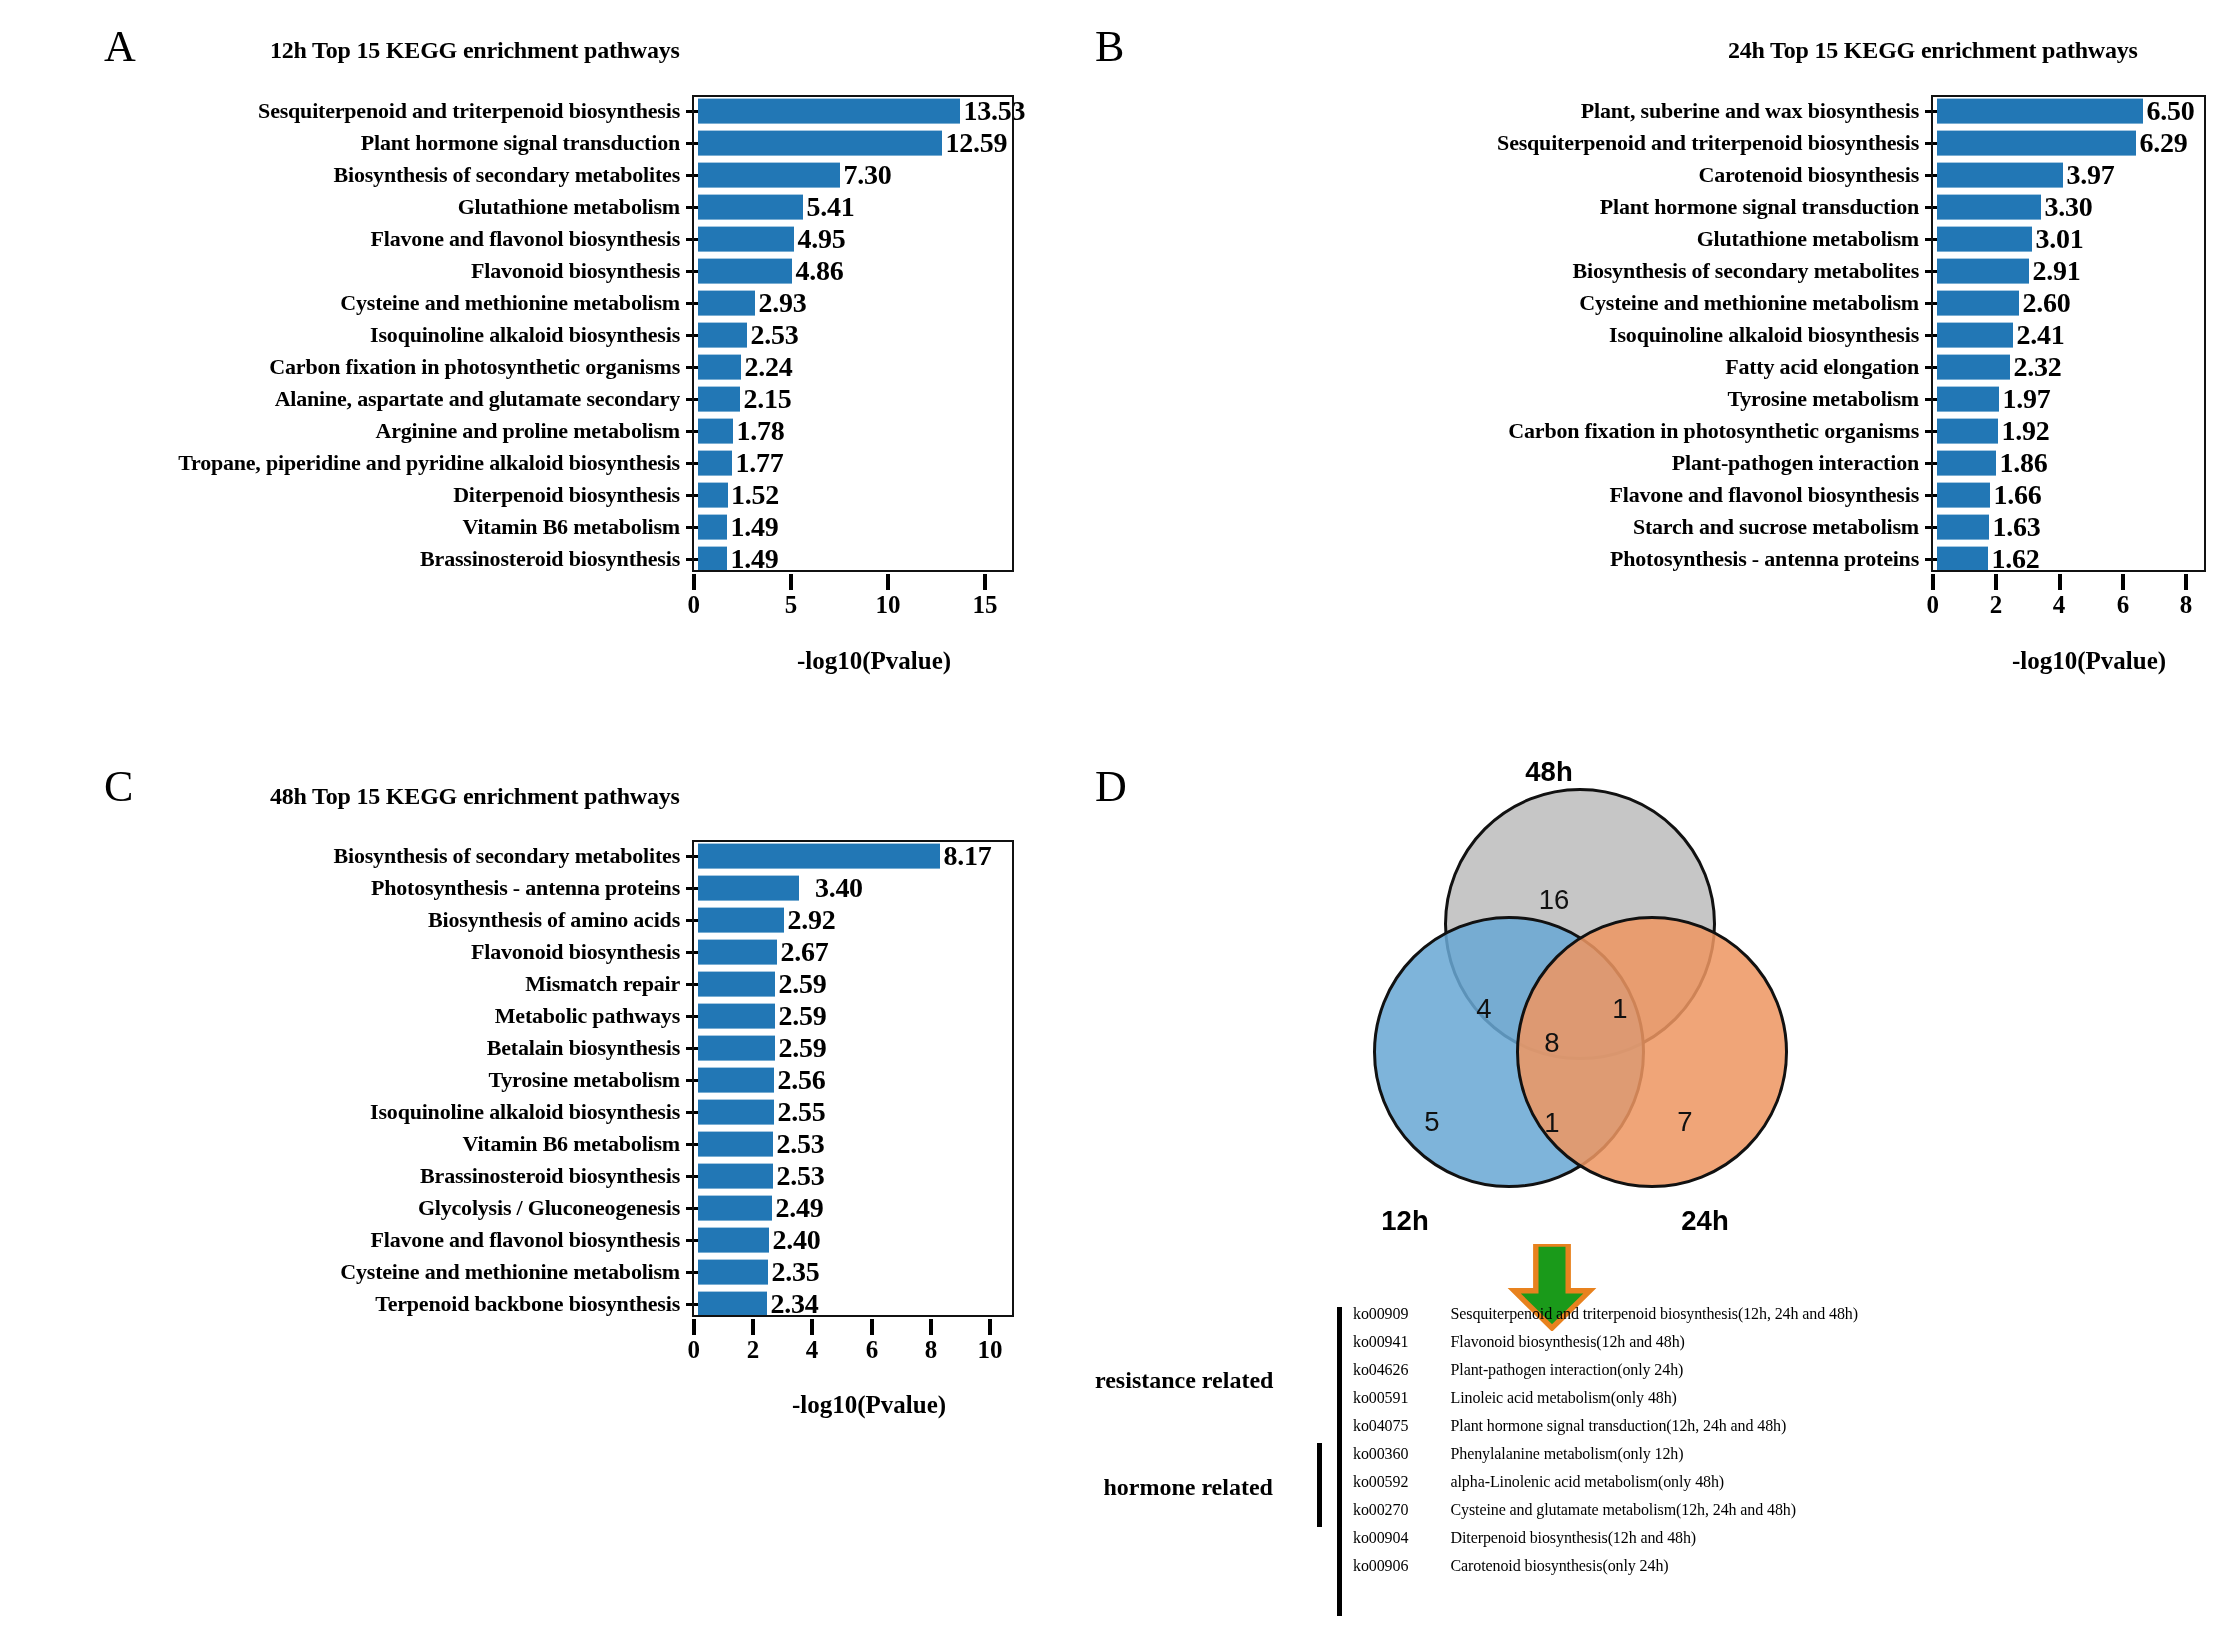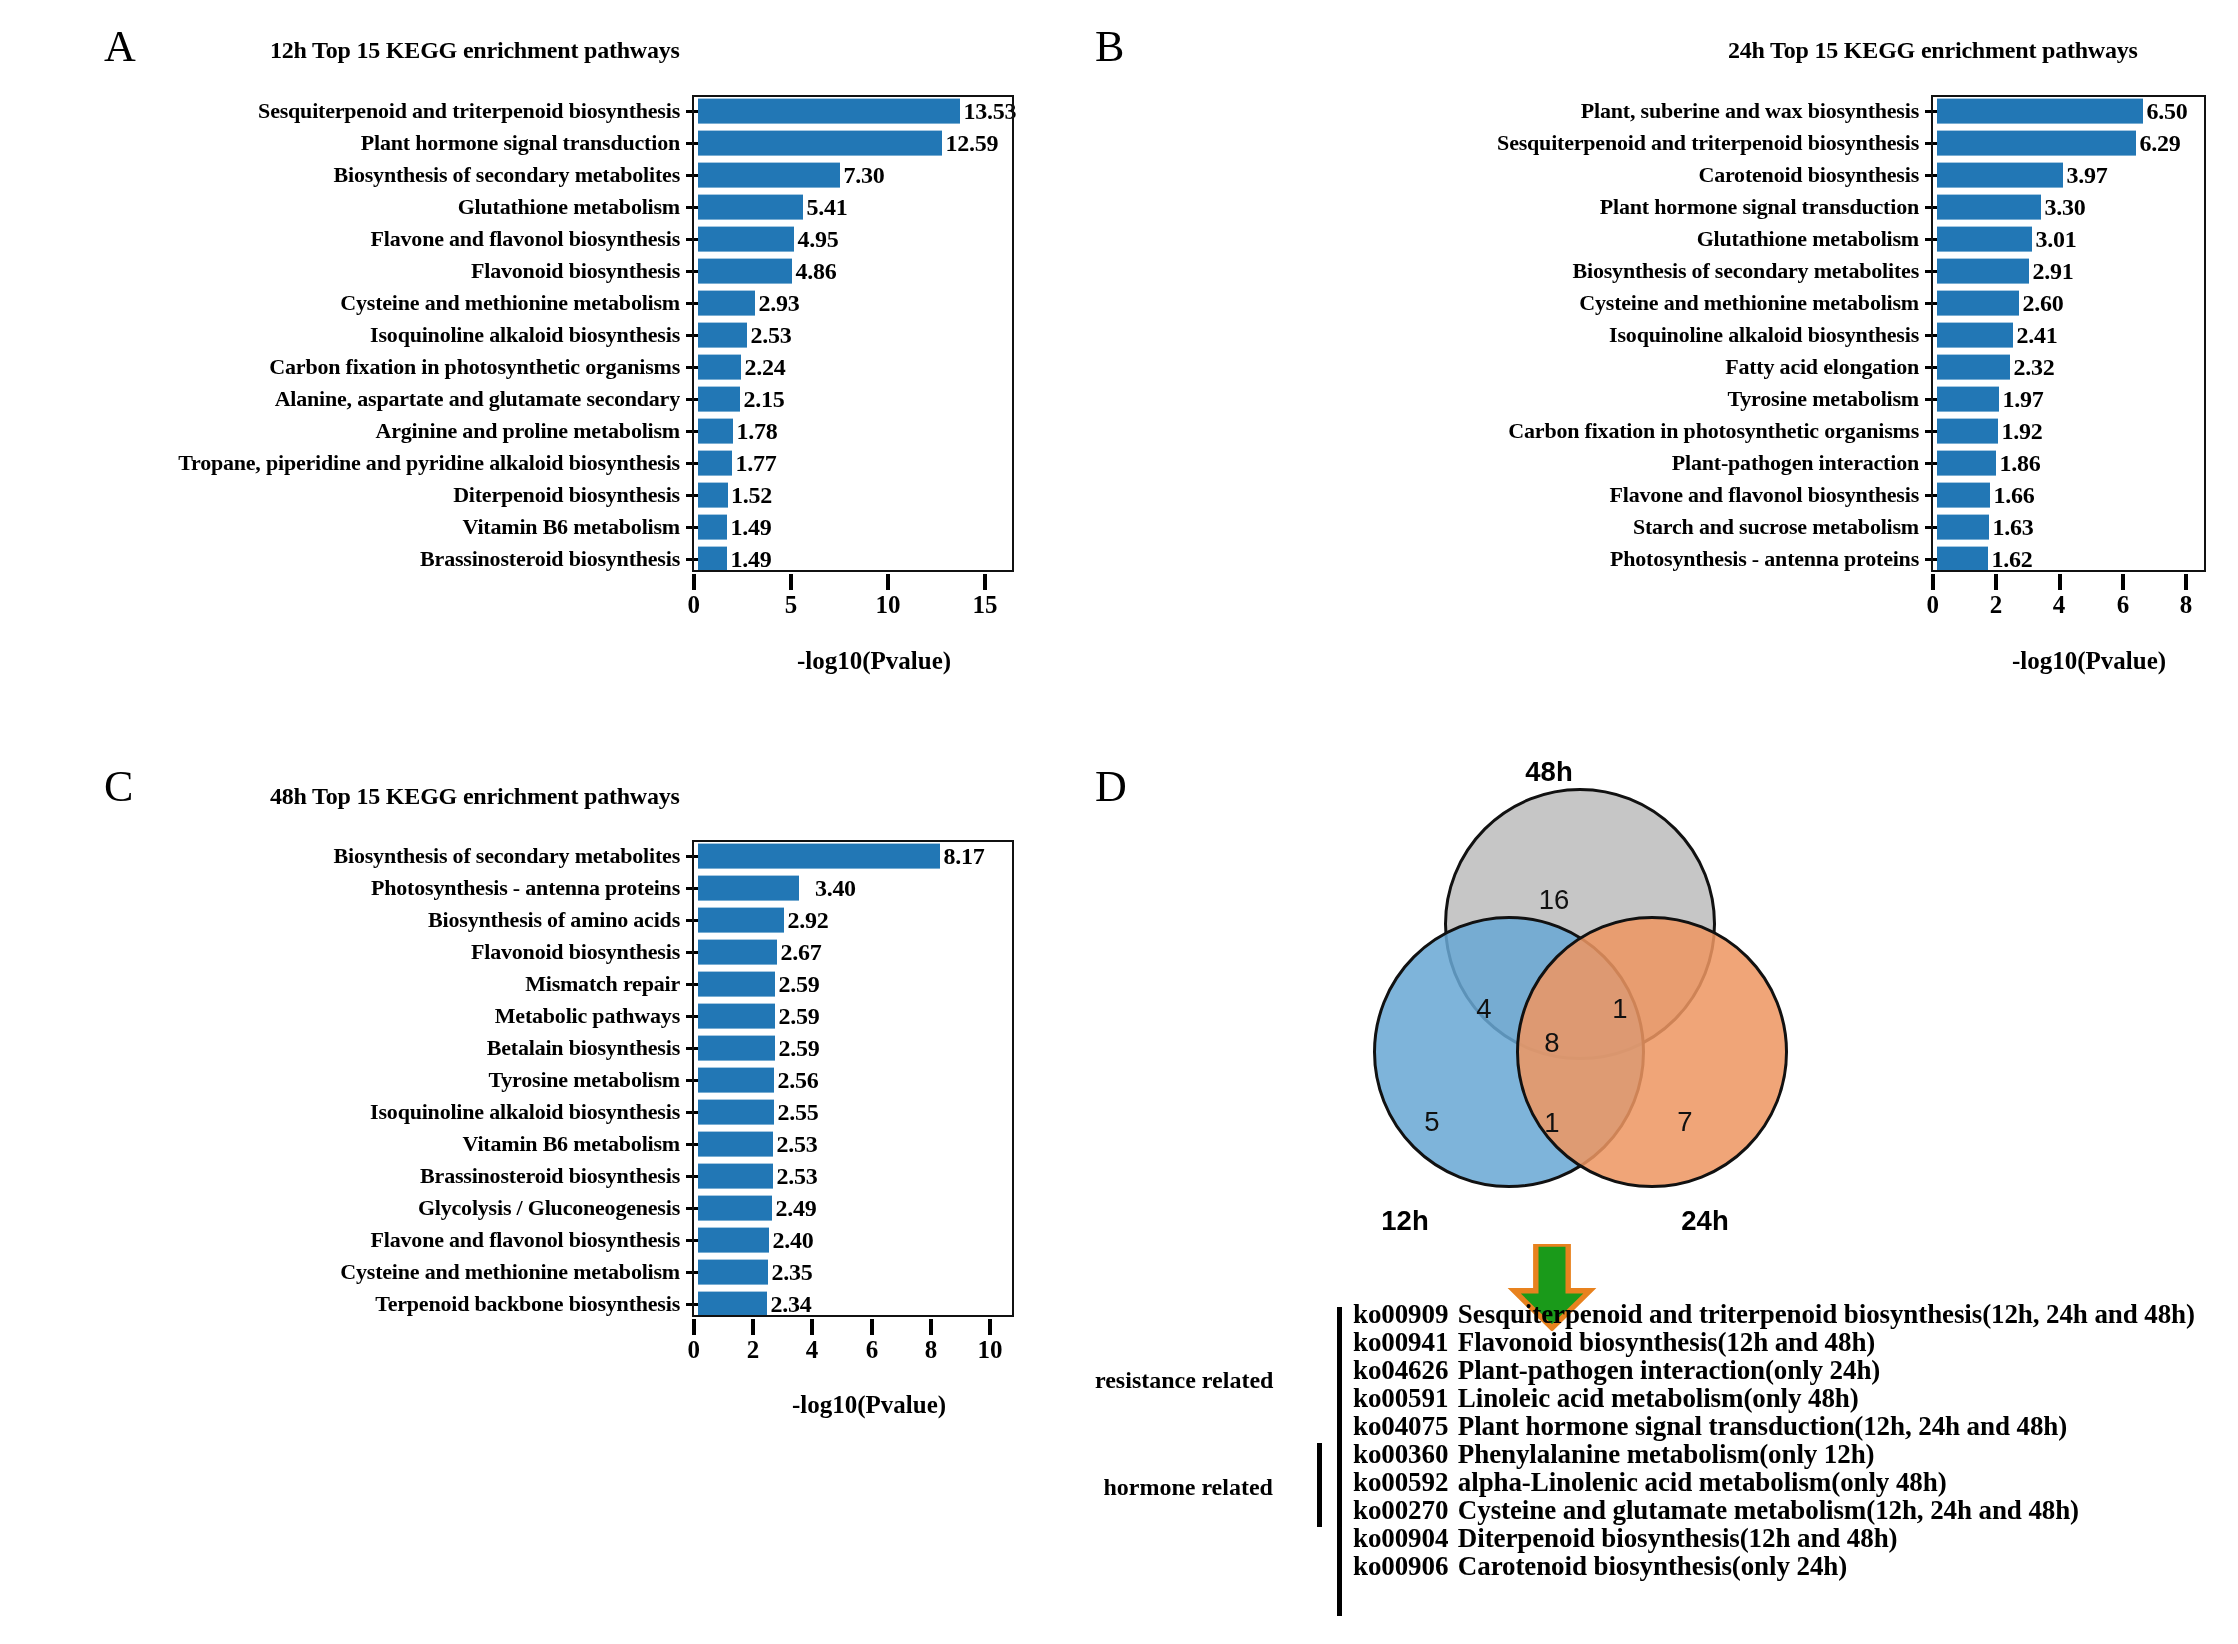--- a/index.html
+++ b/index.html
@@ -31,21 +31,21 @@
   .tickmark{
     flex:0 0 auto;width:12px;height:3px;background:#000;margin-right:0px;
   }
   .barcell{position:relative;flex:1 1 auto;height:100%;}
   .bar{
     position:absolute;left:0;top:50%;transform:translateY(-50%);
     background:#2277b5;height:calc(100% - 7.2px);
   }
   .barval{
     position:absolute;top:50%;transform:translateY(-50%);
-    font-weight:bold;font-size:24px;white-space:nowrap;line-height:1;
+    font-weight:bold;font-size:28px;white-space:nowrap;line-height:1;
     letter-spacing:-0.3px;padding-left:3.6px;
   }
   .plotbox{
     position:absolute;border:2.4px solid #111;background:transparent;
     box-sizing:border-box;pointer-events:none;
   }
   .axis{position:absolute;}
   .axis-tick{
     position:absolute;width:3.6px;height:15.5px;background:#000;top:0;
   }
@@ -78,22 +78,22 @@
   }
 
   
   .brace{position:absolute;background:#000;width:4.8px;}
   .group-label{
     position:absolute;font-weight:bold;font-size:24px;
     white-space:nowrap;transform:translateY(-50%);line-height:1;
   }
   .kolist{position:absolute;}
   .koline{
-    display:flex;align-items:flex-start;font-weight:bold;
-    font-size:27px;line-height:28px;white-space:nowrap;letter-spacing:-0.1px;
+    display:flex;align-items:flex-start;font-weight:normal;
+    font-size:16px;line-height:28px;white-space:nowrap;letter-spacing:-0.1px;
   }
   .koid{flex:0 0 88px;}
   .koname{flex:1 1 auto;padding-left:9.5px;}
   .arrow{position:absolute;}
 </style>
 </head>
 <body>
 
 <div class="panel" style="left:0;top:0;width:1086px;height:704px;">
   <div class="panel-letter" style="left:104px;top:25px;">A</div>

